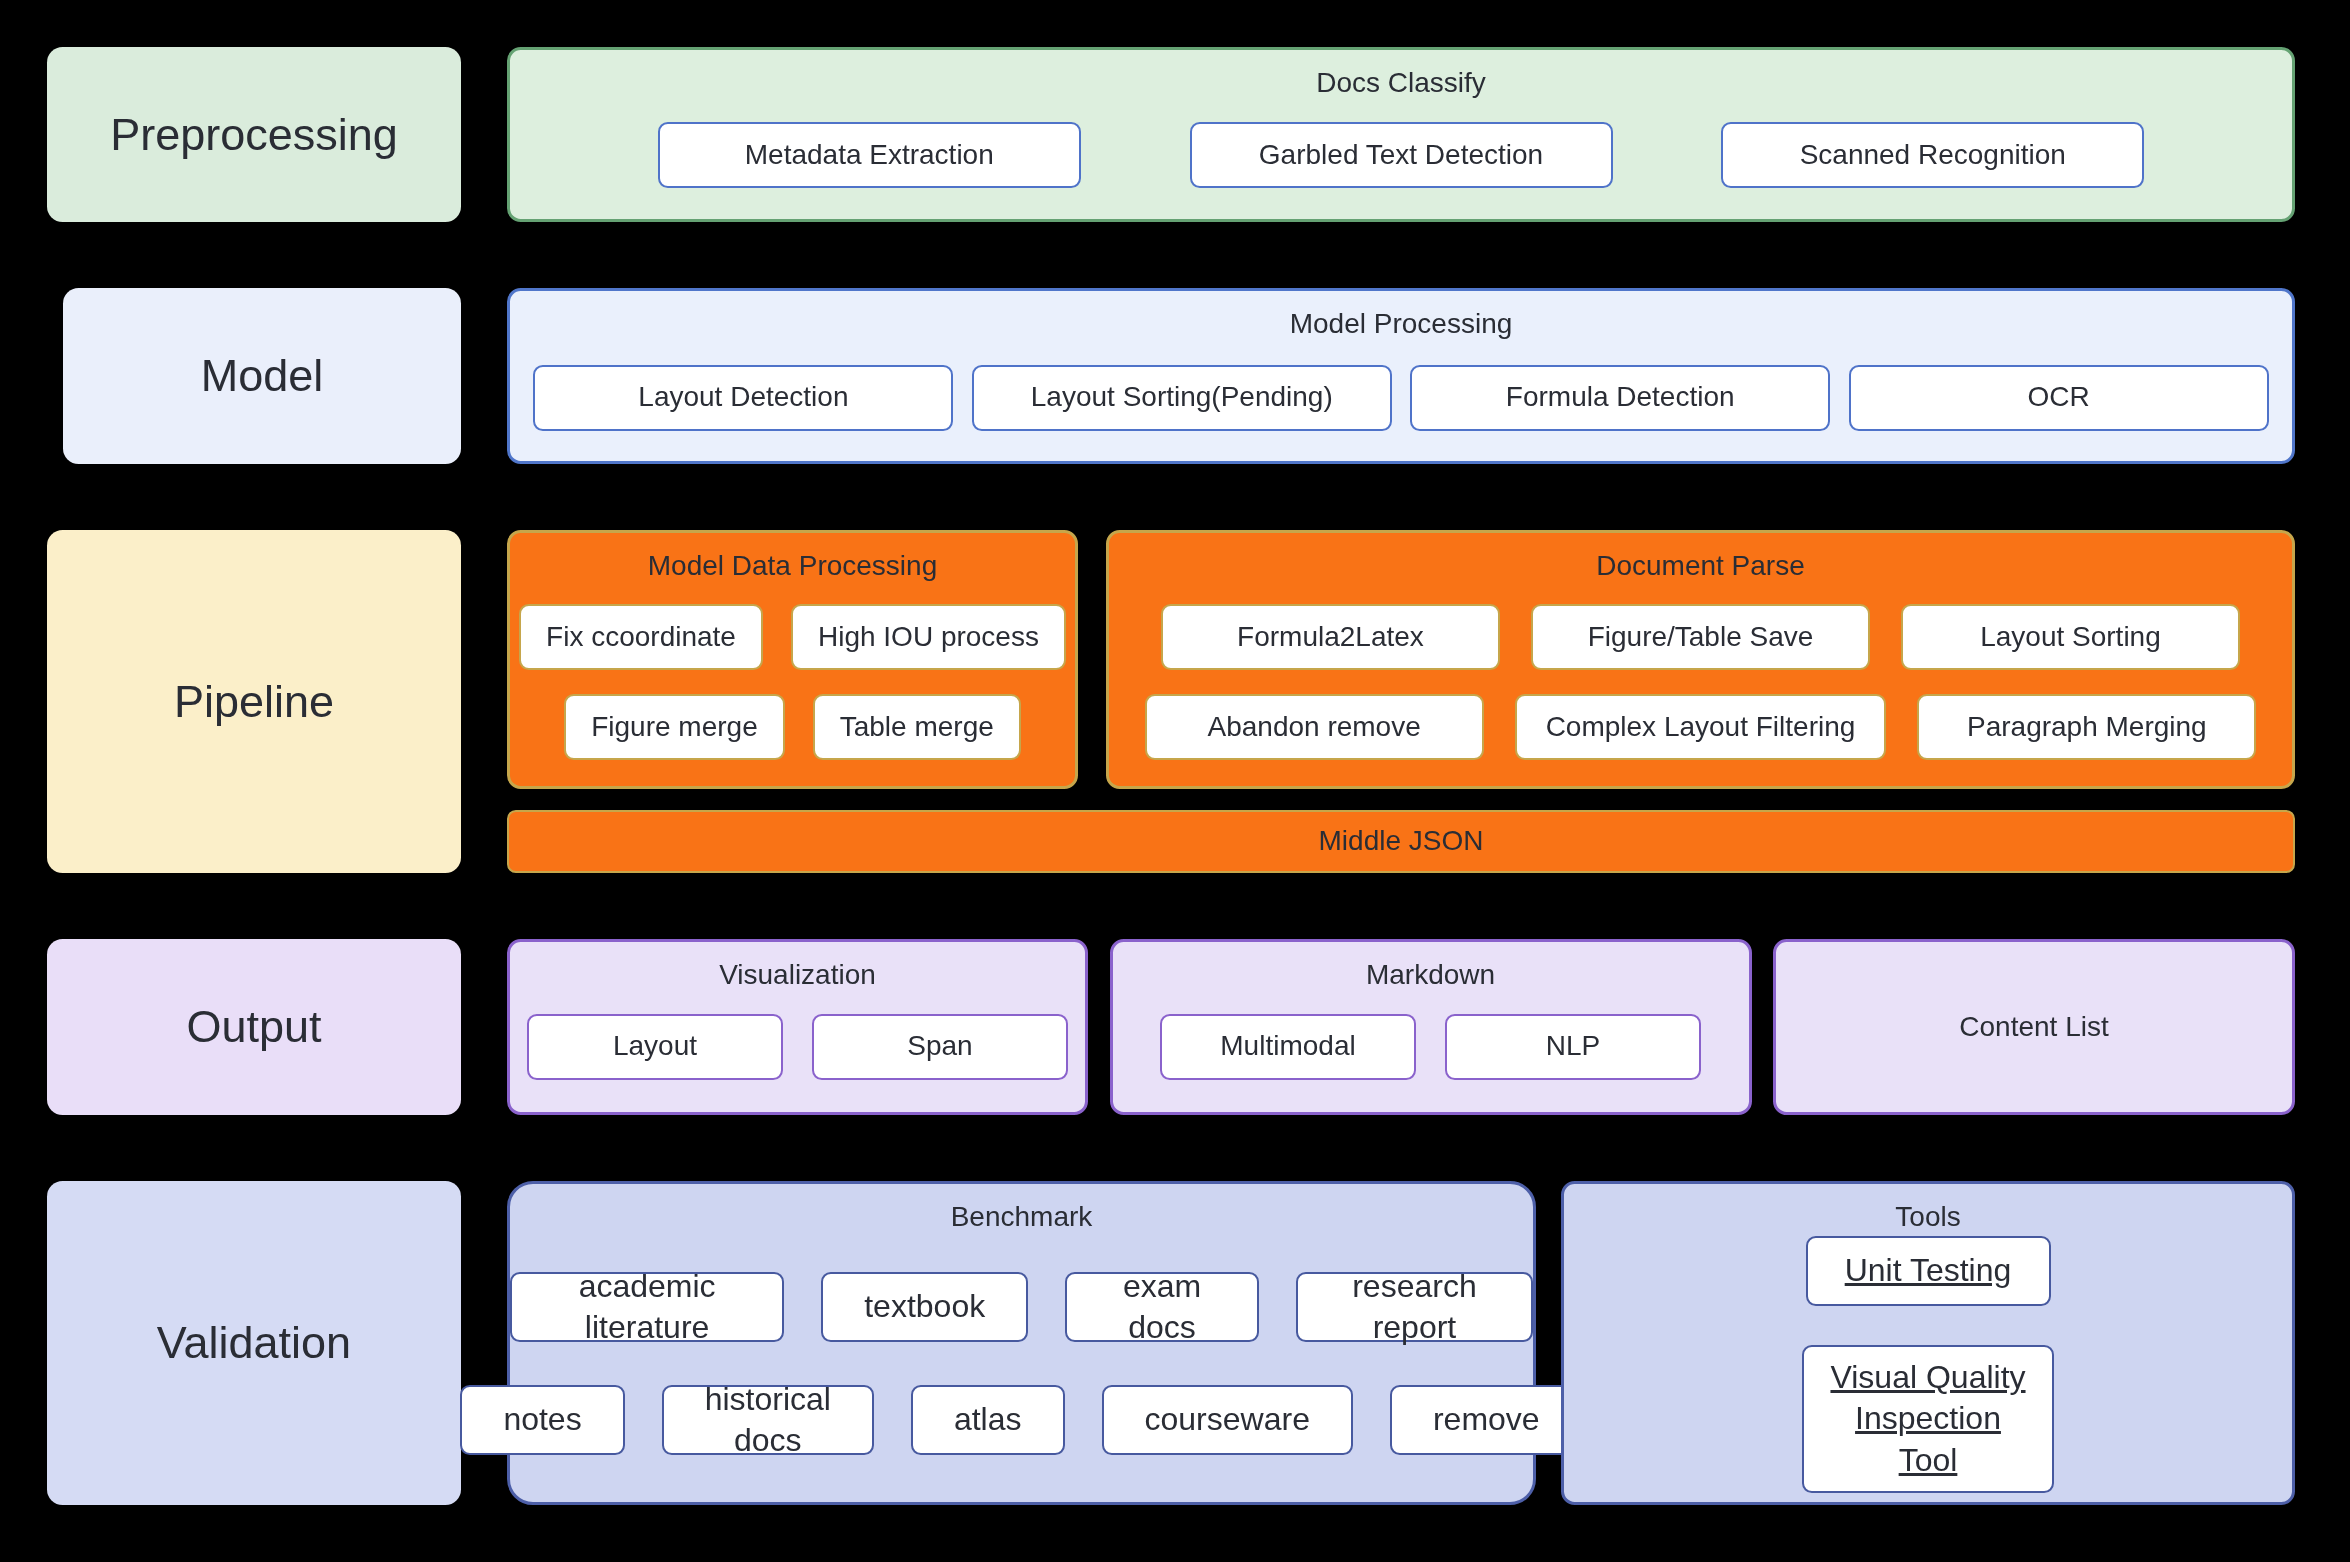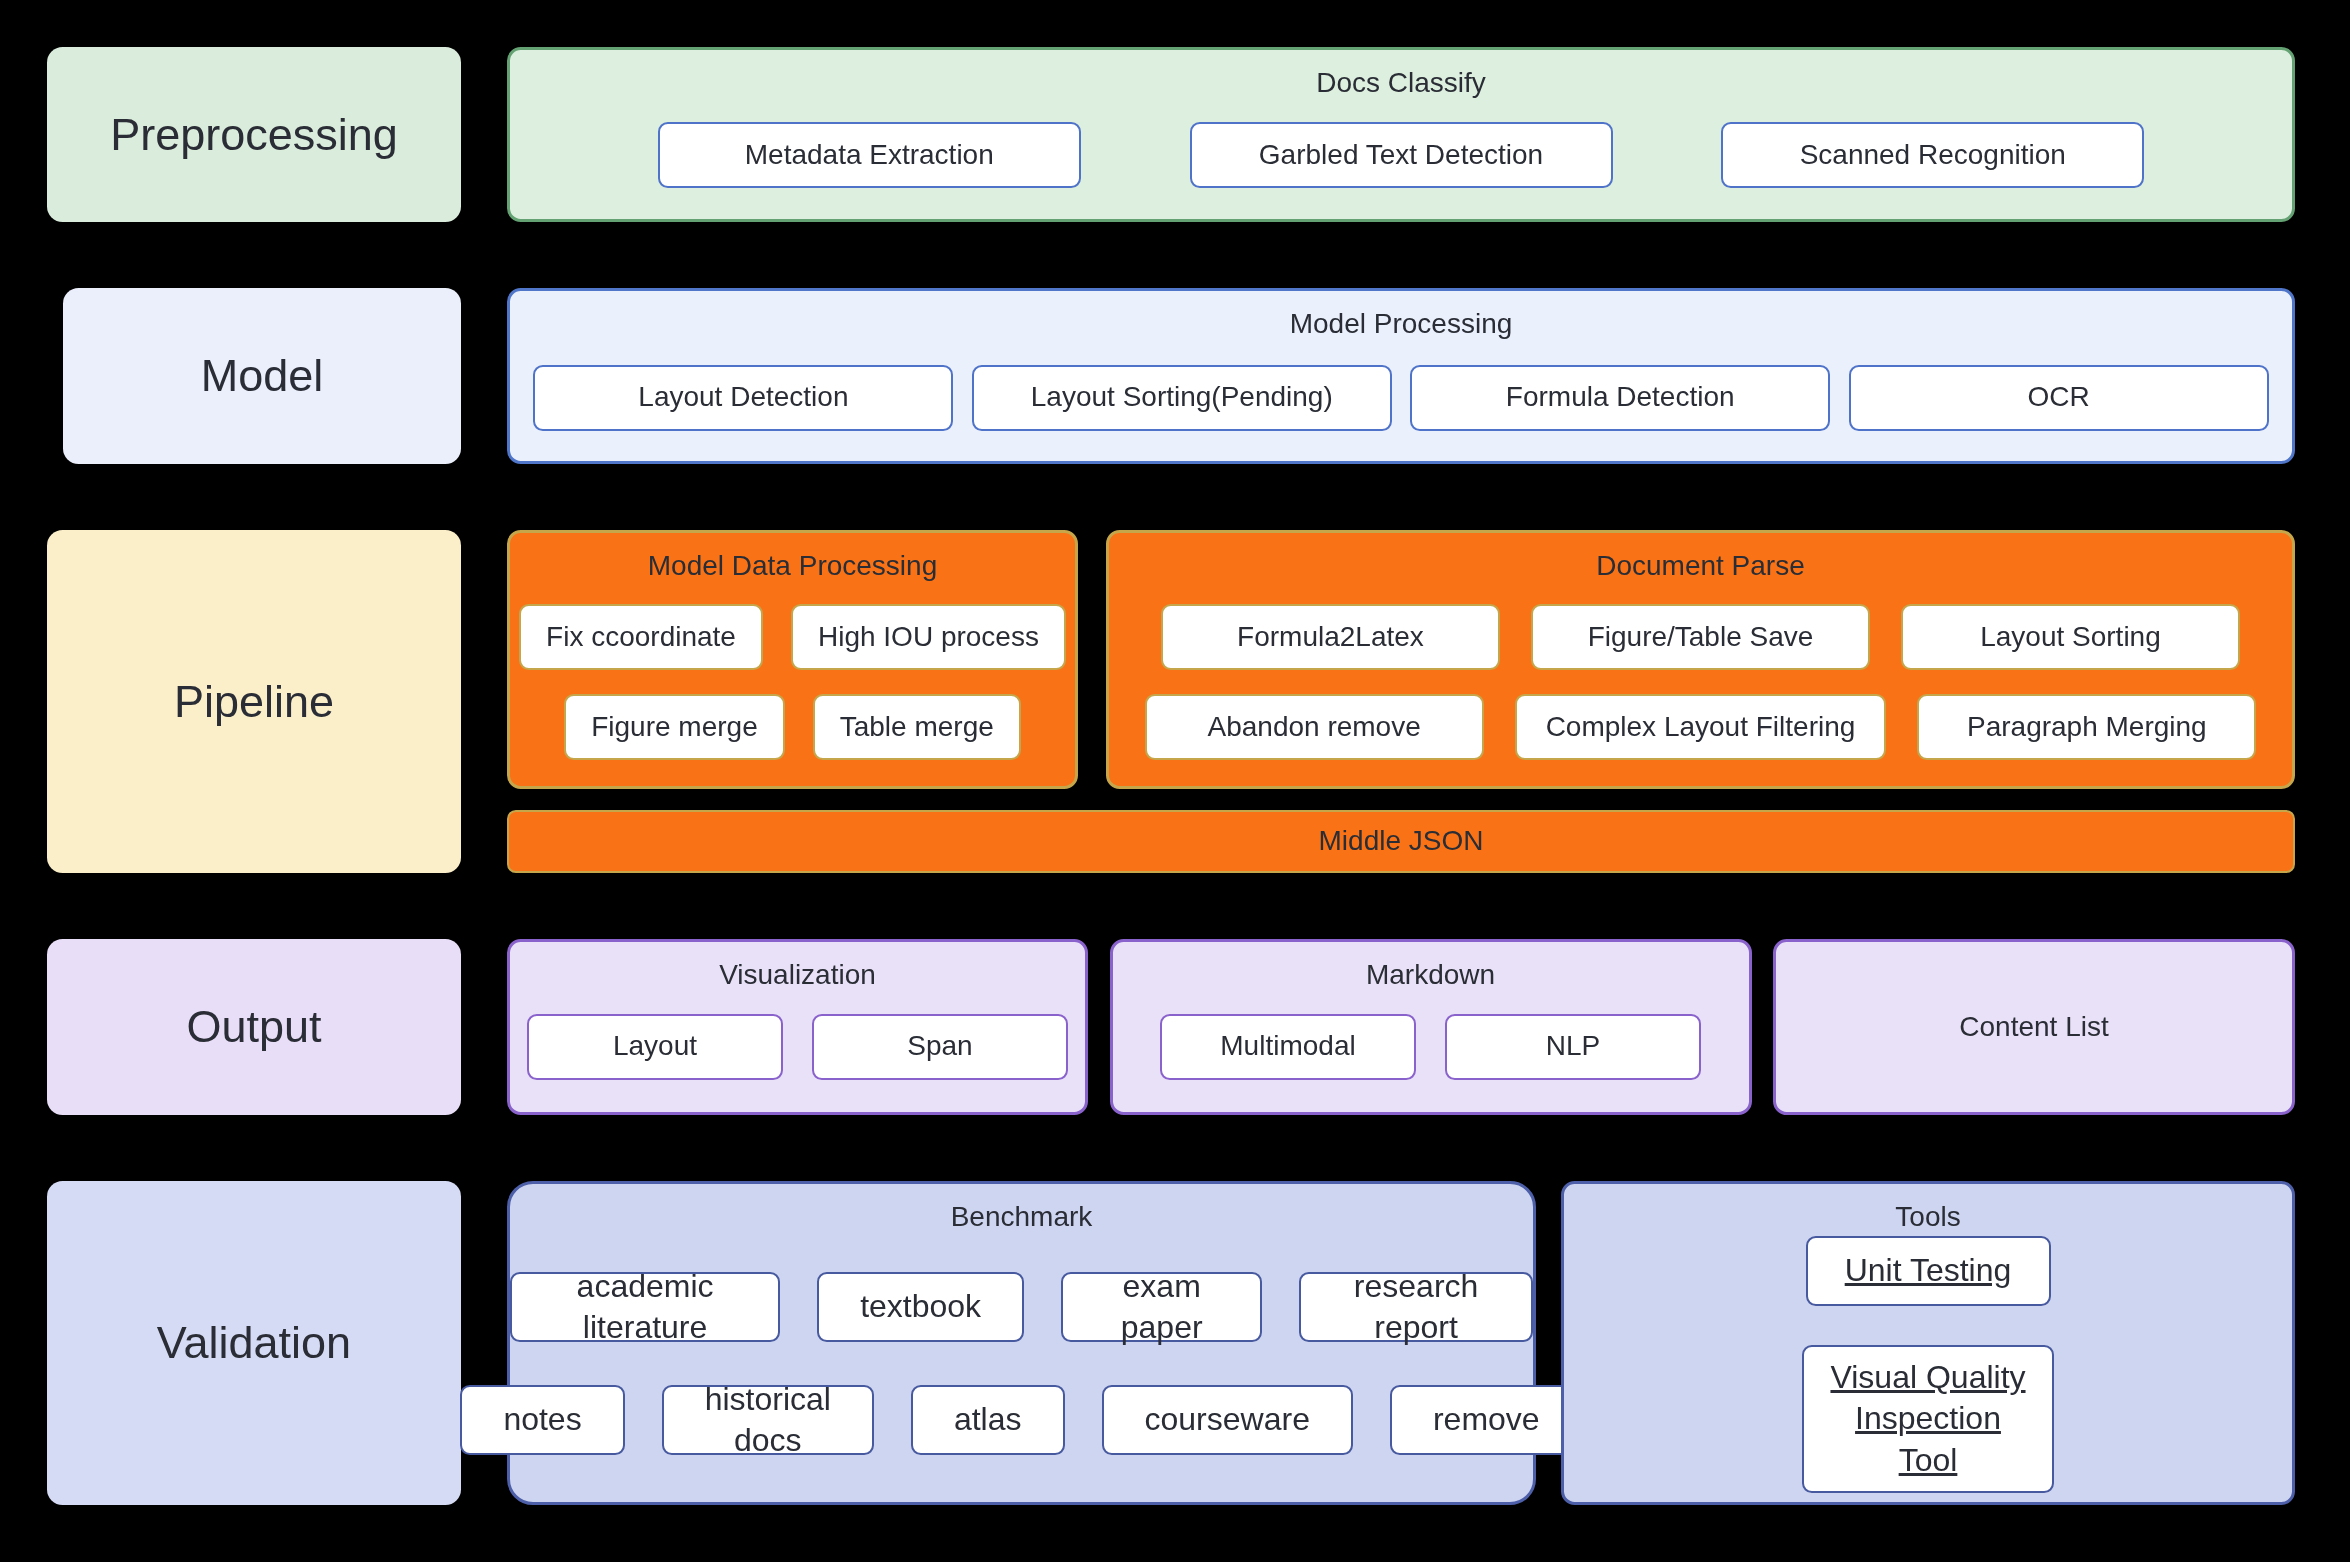--- a/index.html
+++ b/index.html
@@ -192,21 +192,21 @@
     <div class="row-label l-peri">
       <span>Validation</span>
     </div>
     <div class="row-content val-row">
       <div class="group g-peri bench">
         <div class="group-title">Benchmark</div>
         <div class="bench-body">
           <div class="bench-line">
             <div class="chip c-navy">academic literature</div>
             <div class="chip c-navy">textbook</div>
-            <div class="chip c-navy">exam paper</div>
+            <div class="chip c-navy">exam docs</div>
             <div class="chip c-navy">research report</div>
           </div>
           <div class="bench-line">
             <div class="chip c-navy">notes</div>
             <div class="chip c-navy">historical docs</div>
             <div class="chip c-navy">atlas</div>
             <div class="chip c-navy">courseware</div>
             <div class="chip c-navy">remove</div>
           </div>
         </div>

